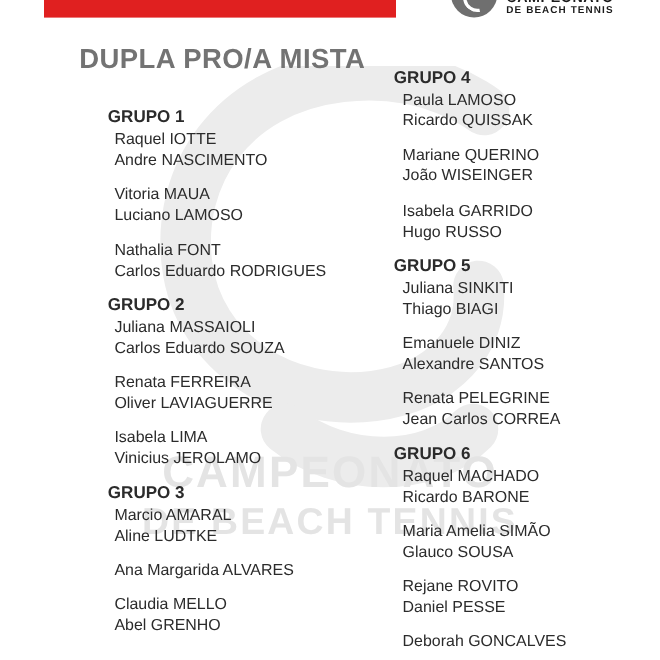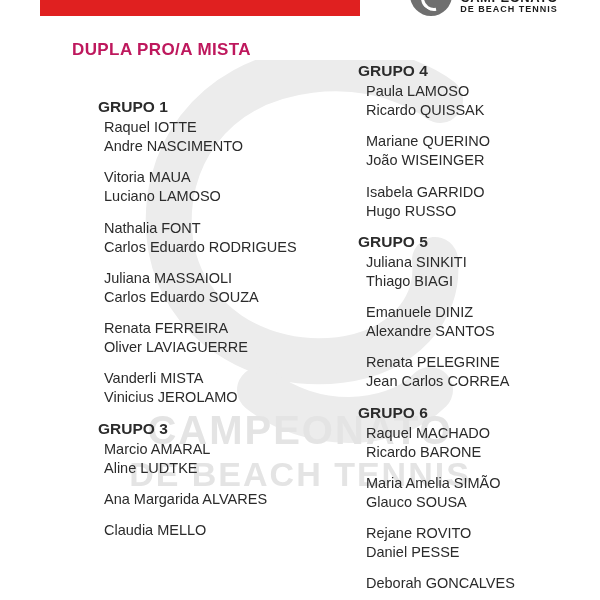--- a/index.html
+++ b/index.html
@@ -112,23 +112,23 @@
     font-weight: bold;
     color: #1b1b1b;
     letter-spacing: 1px;
   }
 
   
   .page-title {
     position: absolute;
     left: 72px;
     top: 40px;
-    font-size: 17px;
-    font-weight: bold;
-    color: #be185d;
+    font-size: 25px;
+    font-weight: bold;
+    color: #737373;
     letter-spacing: 0.4px;
     z-index: 2;
   }
 
   
   .columns {
     position: absolute;
     left: 0;
     top: 0;
     width: 600px;
@@ -208,45 +208,47 @@
         <div class="player">Vitoria MAUA</div>
         <div class="player">Luciano LAMOSO</div>
       </div>
       <div class="pair">
         <div class="player">Nathalia FONT</div>
         <div class="player">Carlos Eduardo RODRIGUES</div>
       </div>
     </div>
 
     <div>
+      <div class="group-head">GRUPO 2</div>
       <div class="pair">
         <div class="player">Juliana MASSAIOLI</div>
         <div class="player">Carlos Eduardo SOUZA</div>
       </div>
       <div class="pair">
         <div class="player">Renata FERREIRA</div>
         <div class="player">Oliver LAVIAGUERRE</div>
       </div>
       <div class="pair">
-        <div class="player">Vanderli MISTA</div>
+        <div class="player">Isabela LIMA</div>
         <div class="player">Vinicius JEROLAMO</div>
       </div>
     </div>
 
     <div>
       <div class="group-head">GRUPO 3</div>
       <div class="pair">
         <div class="player">Marcio AMARAL</div>
         <div class="player">Aline LUDTKE</div>
       </div>
       <div class="pair">
         <div class="player">Ana Margarida ALVARES</div>
       </div>
       <div class="pair">
         <div class="player">Claudia MELLO</div>
+        <div class="player">Abel GRENHO</div>
       </div>
     </div>
 
   </div>
 
   <div class="col col-right">
 
     <div>
       <div class="group-head">GRUPO 4</div>
       <div class="pair">

